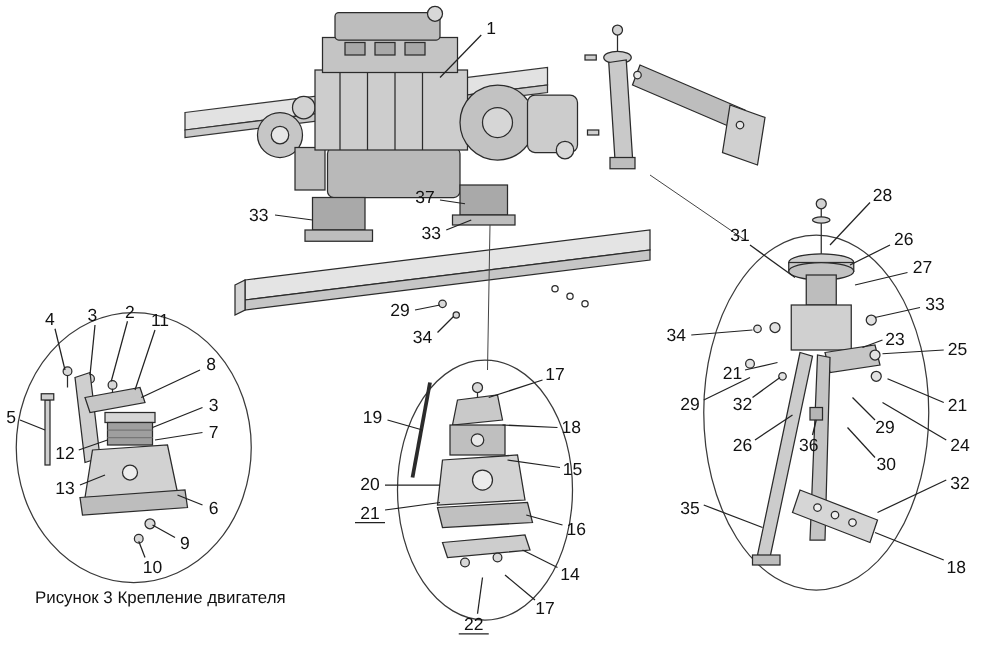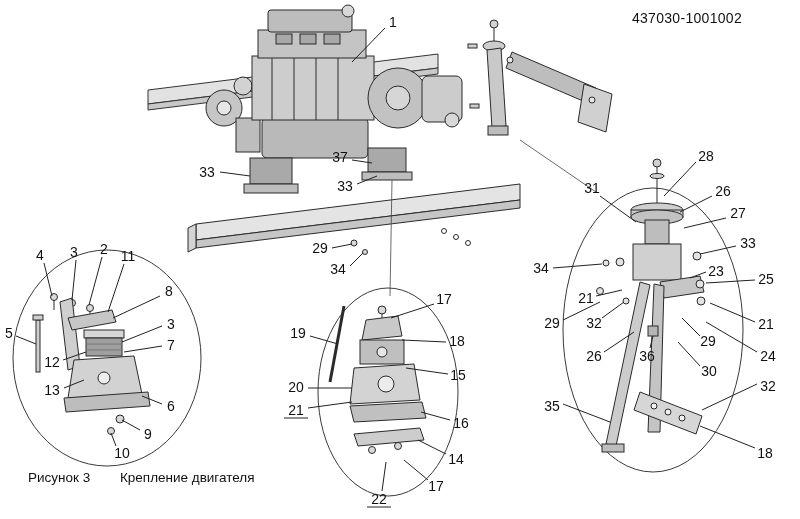--- a/index.html
+++ b/index.html
@@ -9,21 +9,21 @@
   }
   .stage svg{position:absolute;left:0;top:0;}
   .part-number{
     position:absolute;top:10px;right:58px;
     font-size:14px;color:#111;letter-spacing:.3px;
   }
   .caption{
     position:absolute;left:28px;top:470px;
     font-size:13.5px;color:#111;
   }
-  .caption .fig{margin-right:26px;}
+  .caption .fig{}
   .callout{
     font-family:"Liberation Sans",sans-serif;
     font-size:14px;fill:#111;
     text-anchor:middle;dominant-baseline:central;
   }
   .leader{stroke:#222;stroke-width:1;}
 </style>
 </head>
 <body>
 
@@ -260,20 +260,19 @@
         <text x="709" y="371" class="callout">30</text>
         <line x1="563" y1="404" x2="610" y2="422" class="leader"></line>
         <text x="552" y="406" class="callout">35</text>
         <line x1="757" y1="384" x2="702" y2="410" class="leader"></line>
         <text x="768" y="386" class="callout">32</text>
         <line x1="755" y1="448" x2="700" y2="426" class="leader"></line>
         <text x="765" y="453" class="callout">18</text>
       </g>
   </svg>
 
-  <div class="part-number">437030-1001002</div>
 
   <div class="caption">
     <span class="fig">Рисунок 3</span>
     <span>Крепление двигателя</span>
   </div>
 
 </div>
 
 </body></html>

